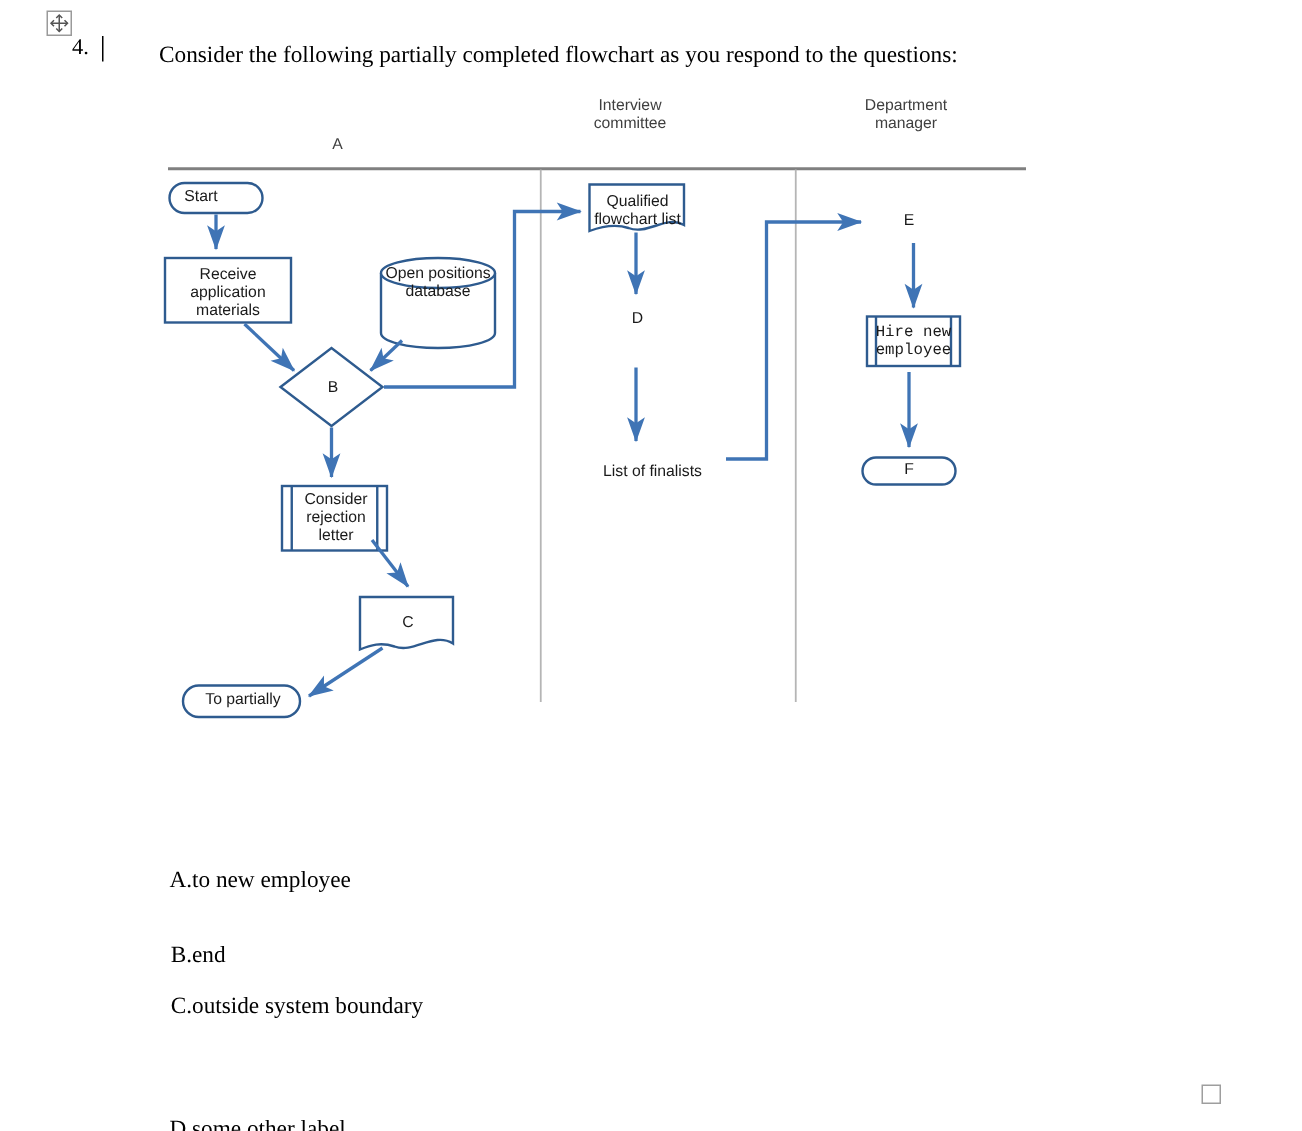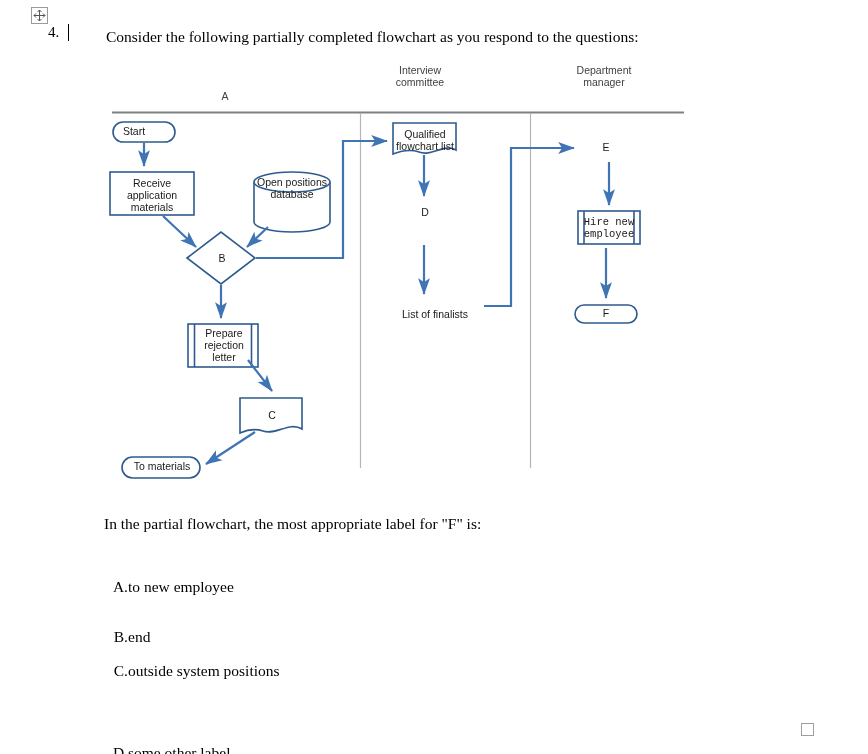--- a/index.html
+++ b/index.html
@@ -255,45 +255,44 @@
     <div class="lane-label lane-dm">Department
 manager</div>
 
     <div class="node-text t-start">Start</div>
     <div class="node-text t-receive">Receive
 application
 materials</div>
     <div class="node-text t-db">Open positions
 database</div>
     <div class="node-text t-b">B</div>
-    <div class="node-text t-prepare">Prepare
+    <div class="node-text t-prepare">Consider
 rejection
 letter</div>
     <div class="node-text t-c">C</div>
-    <div class="node-text t-toapp">To materials</div>
+    <div class="node-text t-toapp">To partially</div>
     <div class="node-text t-qal">Qualified
 flowchart list</div>
     <div class="node-text t-d">D</div>
     <div class="node-text t-finals">List of finalists</div>
     <div class="node-text t-e">E</div>
     <div class="node-text t-hire">Hire new
 employee</div>
     <div class="node-text t-f">F</div>
   </div>
 
-  <div class="question">In the partial flowchart, the most appropriate label for "F" is:</div>
 
   <div class="option opt-0">
     <span class="opt-letter">A.</span><span>to new employee</span>
   </div>
   <div class="option opt-1">
     <span class="opt-letter">B.</span><span>end</span>
   </div>
   <div class="option opt-2">
-    <span class="opt-letter">C.</span><span>outside system positions</span>
+    <span class="opt-letter">C.</span><span>outside system boundary</span>
   </div>
   <div class="option opt-3">
     <span class="opt-letter">D.</span><span>some other label</span>
   </div>
 
   <div class="resize-handle"></div>
 
 </div>
 
 </body></html>

